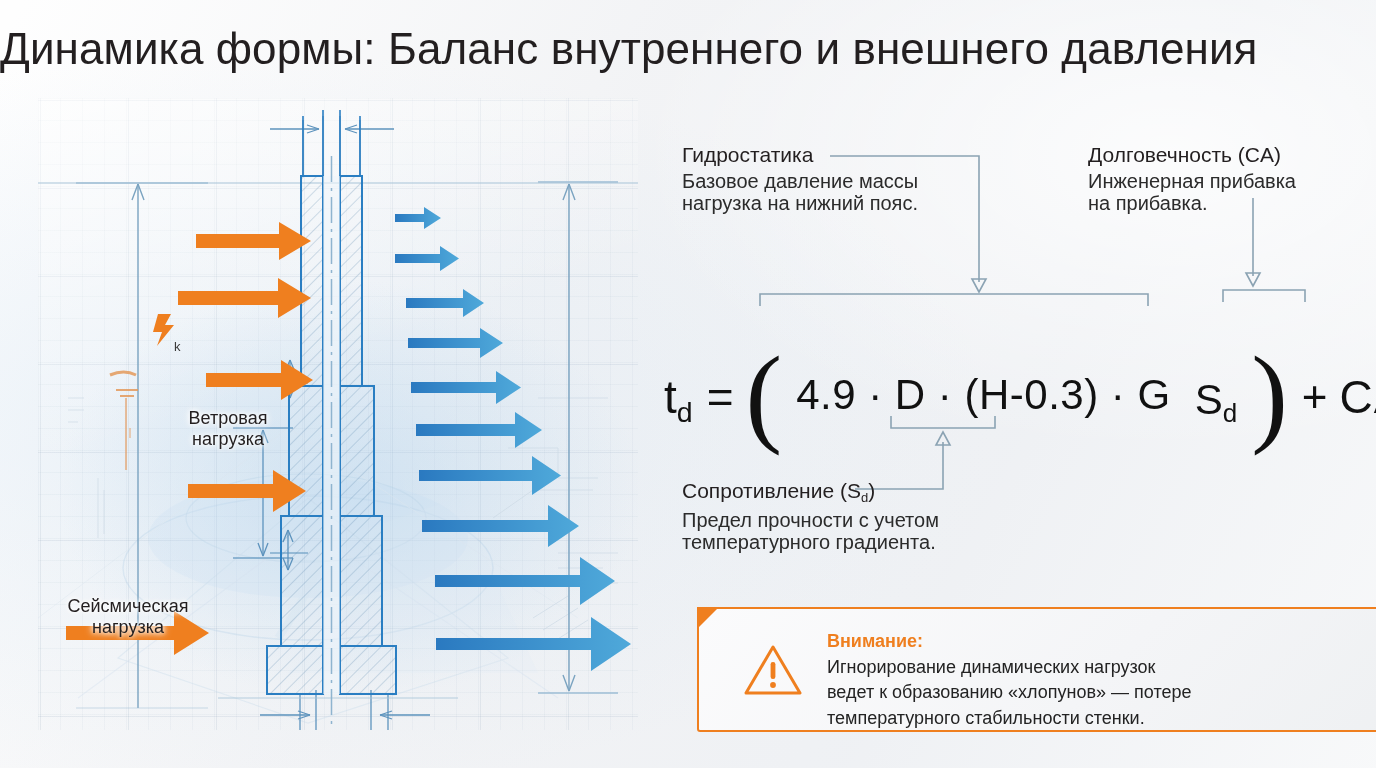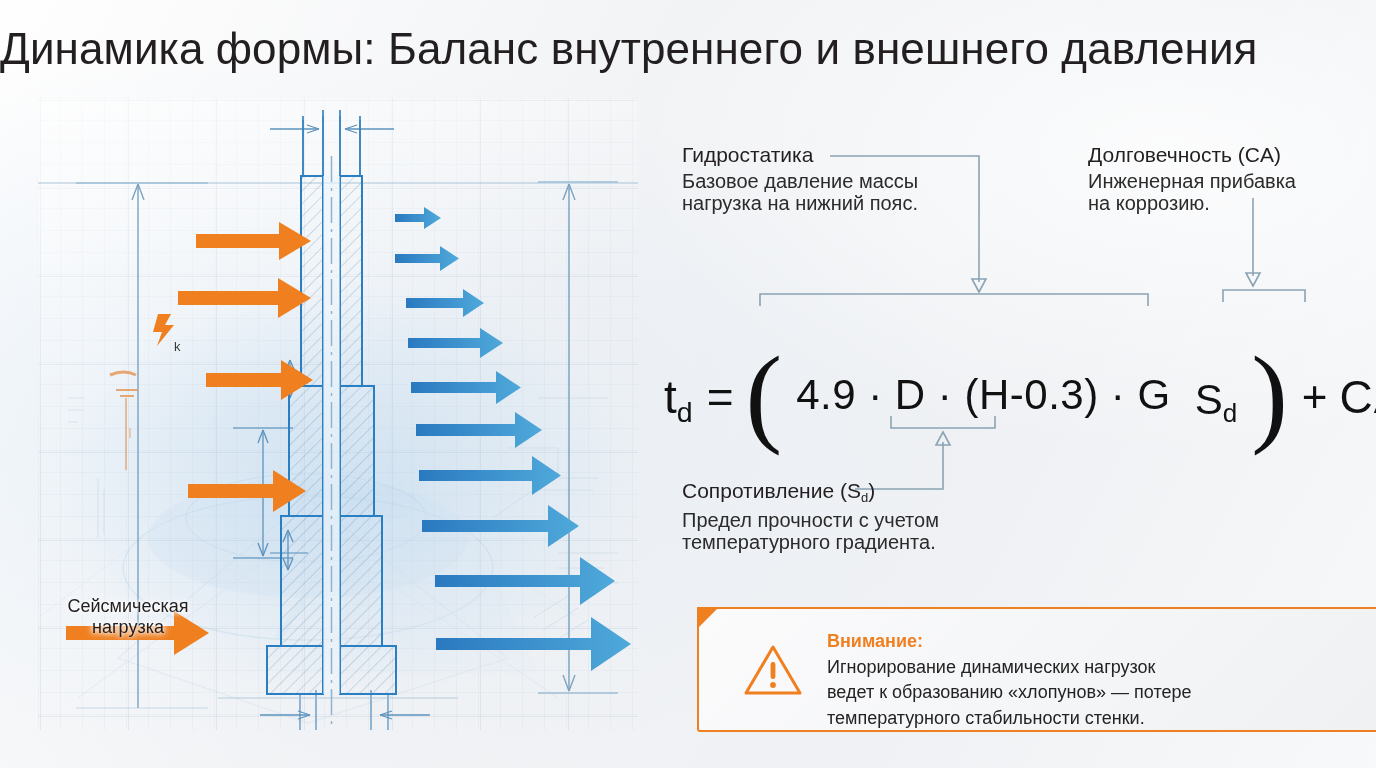--- a/index.html
+++ b/index.html
@@ -301,20 +301,24 @@
       <text x="136" y="253" font-family="Liberation Sans, sans-serif" font-size="13" fill="#3a3a3a">k</text>
 
       <g stroke="#e49a5c" fill="none" opacity=".85">
         <path d="M72 277 q 14 -6 26 0" stroke-width="3"></path>
         <path d="M78 292 h22 M82 298 h14" stroke-width="2"></path>
         <line x1="88" y1="300" x2="88" y2="372" stroke-width="2" opacity=".7"></line>
         <line x1="92" y1="330" x2="92" y2="340" stroke-width="2" opacity=".5"></line>
       </g>
     </svg>
 
+    <div class="dlabel" id="lbl-wind">
+      <span>Ветровая</span>
+      <span>нагрузка</span>
+    </div>
 
     <div class="dlabel" id="lbl-seis">
       <span>Сейсмическая</span>
       <span>нагрузка</span>
     </div>
   </div>
 
   <div class="right">
 
     <svg class="dsvg" width="712" height="660" viewBox="0 0 712 660">
@@ -342,21 +346,21 @@
       <div class="p">
         <span>Базовое давление массы</span>
         <span>нагрузка на нижний пояс.</span>
       </div>
     </div>
 
     <div class="blk" id="blk-ca">
       <div class="h">Долговечность (CA)</div>
       <div class="p">
         <span>Инженерная прибавка</span>
-        <span>на коррозию.</span>
+        <span>на прибавка.</span>
       </div>
     </div>
 
     <div class="blk" id="blk-sd">
       <div class="h"><span>Сопротивление (S</span><sub>d</sub><span>)</span></div>
       <div class="p">
         <span>Предел прочности с учетом</span>
         <span>температурного градиента.</span>
       </div>
     </div>

